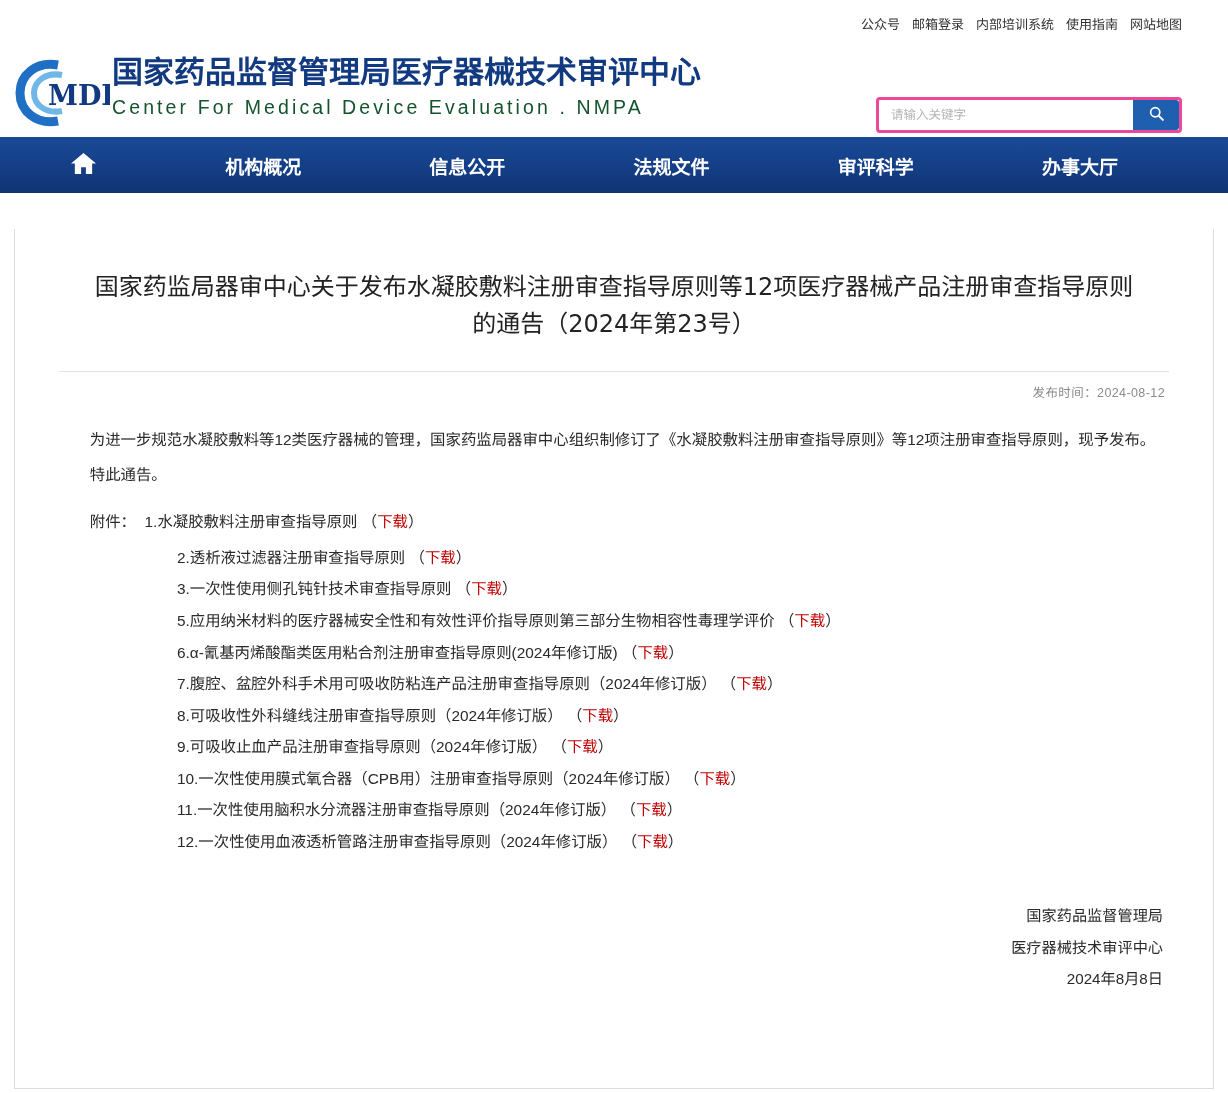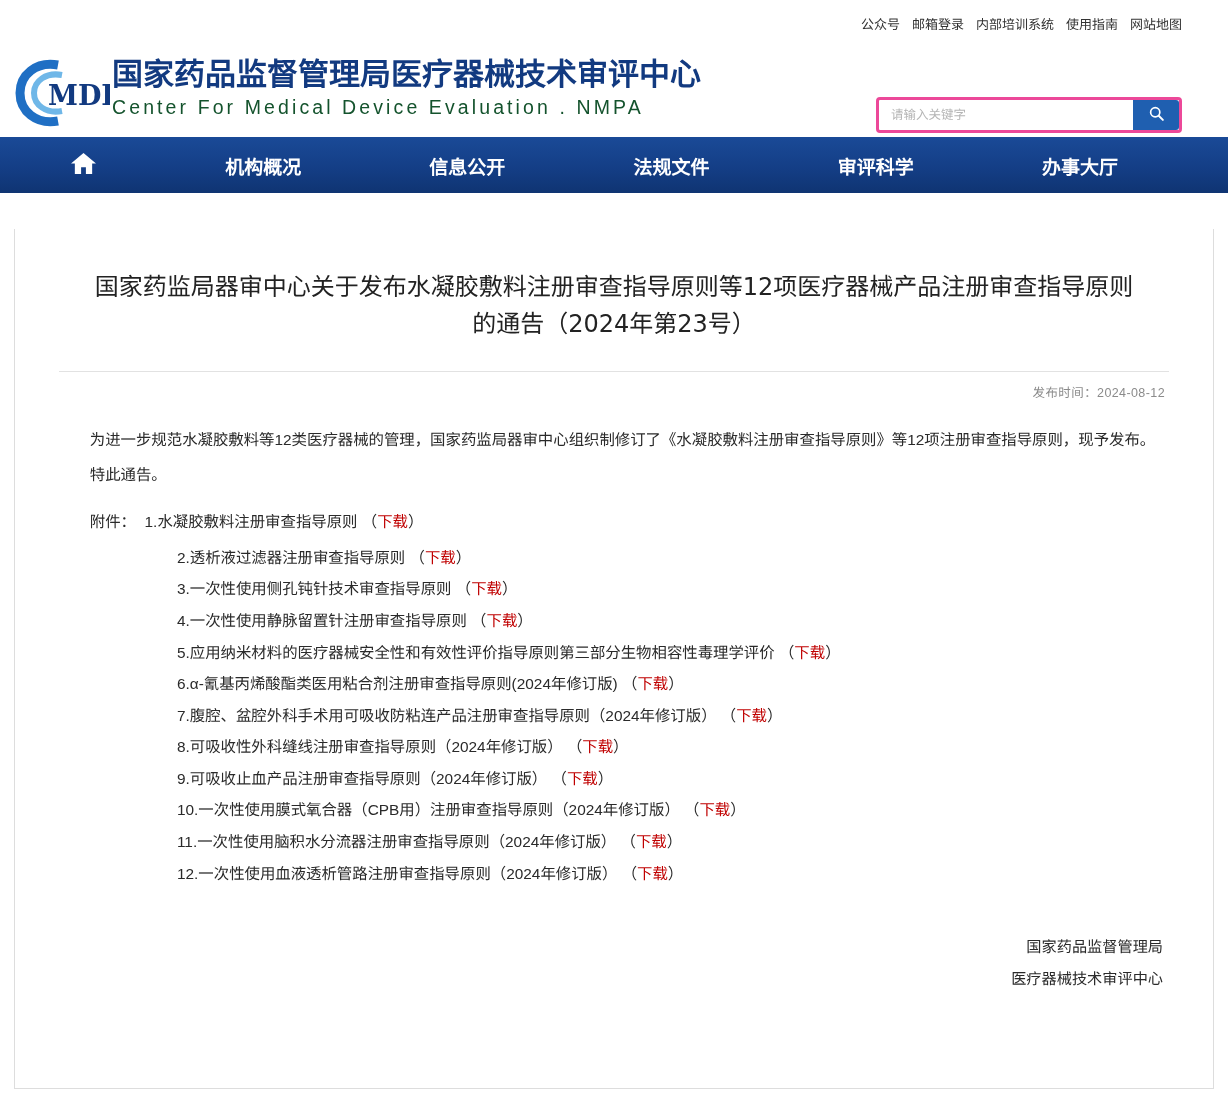--- a/index.html
+++ b/index.html
@@ -50,21 +50,21 @@
     width: 96px;
     height: 76px;
     flex: none;
   }
   .logo-mark svg { display: block; }
   .logo-text {
     margin-left: 2px;
     margin-top: 2px;
   }
   .logo-cn {
-    font-family: Liberation Serif, serif;
+    font-family: Liberation Mono, monospace;
     font-size: 31px;
     font-weight: bold;
     color: #123a80;
     letter-spacing: 0px;
     line-height: 1.18;
     white-space: nowrap;
   }
   .logo-en {
     font-family: "Liberation Sans", sans-serif;
     font-size: 19.5px;
@@ -292,24 +292,20 @@
         <ul class="attach-list">
           <li>
             <span>2.透析液过滤器注册审查指导原则</span>
             <span>（</span><a href="#" class="dl">下载</a><span>）</span>
           </li>
           <li>
             <span>3.一次性使用侧孔钝针技术审查指导原则</span>
             <span>（</span><a href="#" class="dl">下载</a><span>）</span>
           </li>
           <li>
-            <span>4.一次性使用静脉留置针注册审查指导原则</span>
-            <span>（</span><a href="#" class="dl">下载</a><span>）</span>
-          </li>
-          <li>
             <span>5.应用纳米材料的医疗器械安全性和有效性评价指导原则第三部分生物相容性毒理学评价</span>
             <span>（</span><a href="#" class="dl">下载</a><span>）</span>
           </li>
           <li>
             <span>6.α-氰基丙烯酸酯类医用粘合剂注册审查指导原则(2024年修订版)</span>
             <span>（</span><a href="#" class="dl">下载</a><span>）</span>
           </li>
           <li>
             <span>7.腹腔、盆腔外科手术用可吸收防粘连产品注册审查指导原则（2024年修订版）</span>
             <span>（</span><a href="#" class="dl">下载</a><span>）</span>
@@ -334,16 +330,17 @@
             <span>12.一次性使用血液透析管路注册审查指导原则（2024年修订版）</span>
             <span>（</span><a href="#" class="dl">下载</a><span>）</span>
           </li>
         </ul>
       </div>
     </div>
 
     <div class="signoff">
       <div>国家药品监督管理局</div>
       <div>医疗器械技术审评中心</div>
+      <div>2024年8月8日</div>
     </div>
 
   </div>
 </div>
 
 </body></html>

